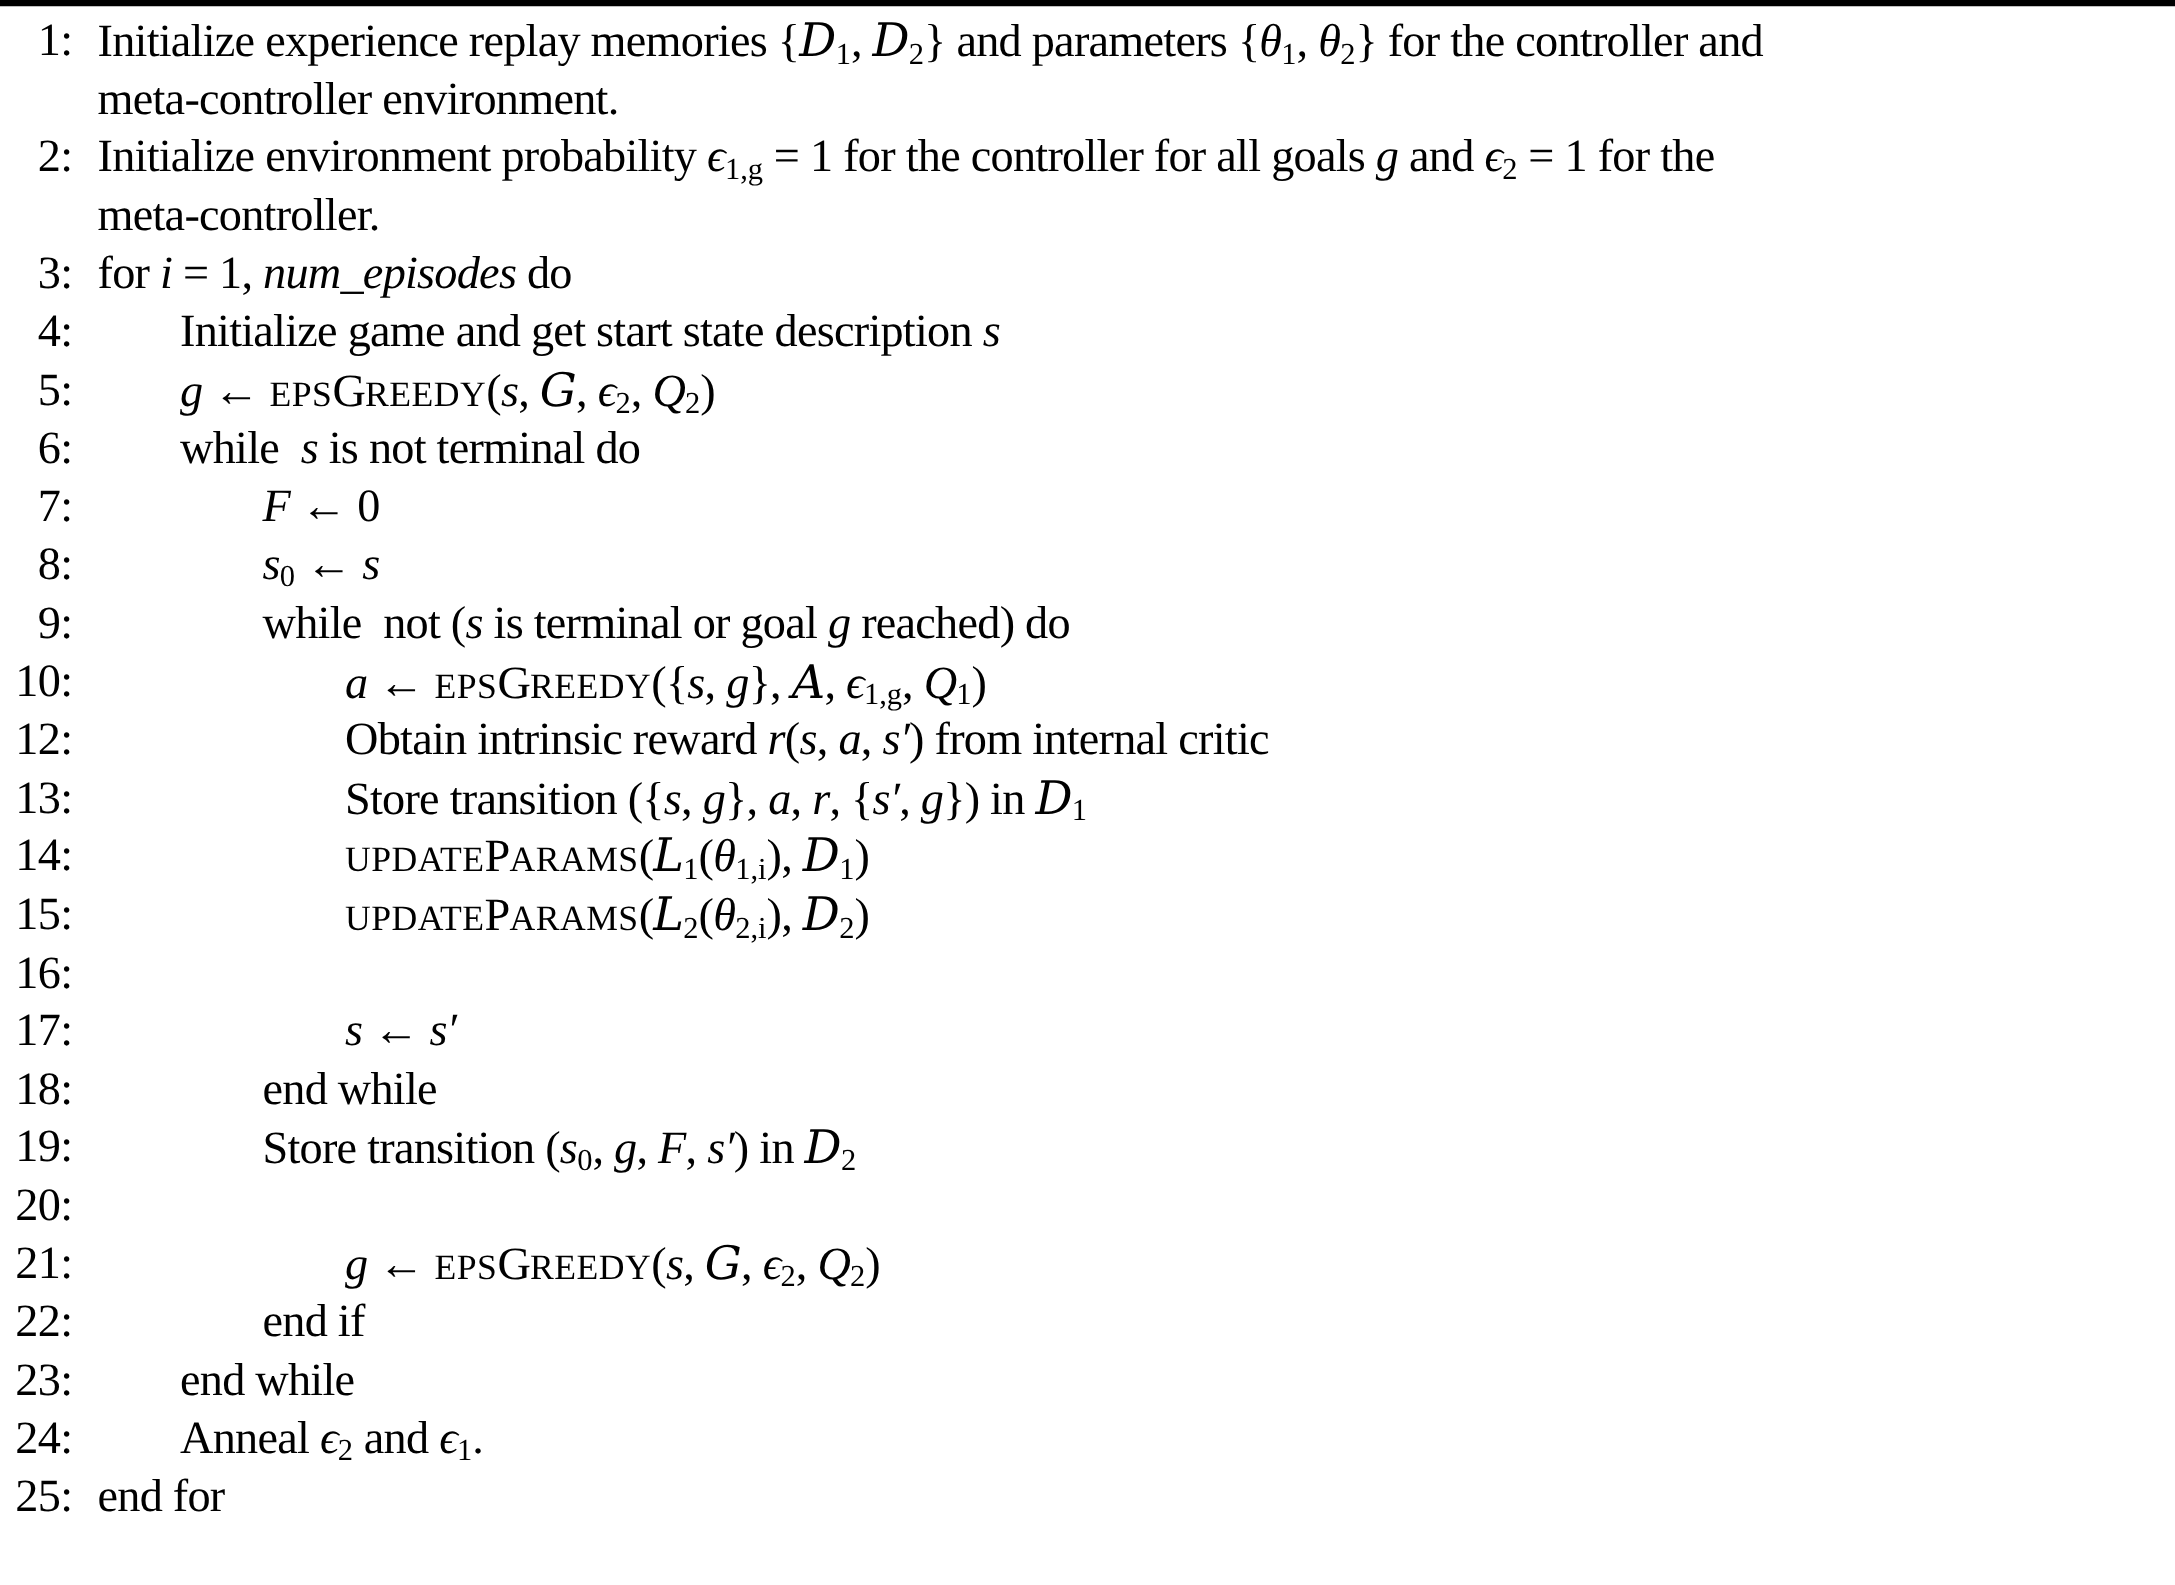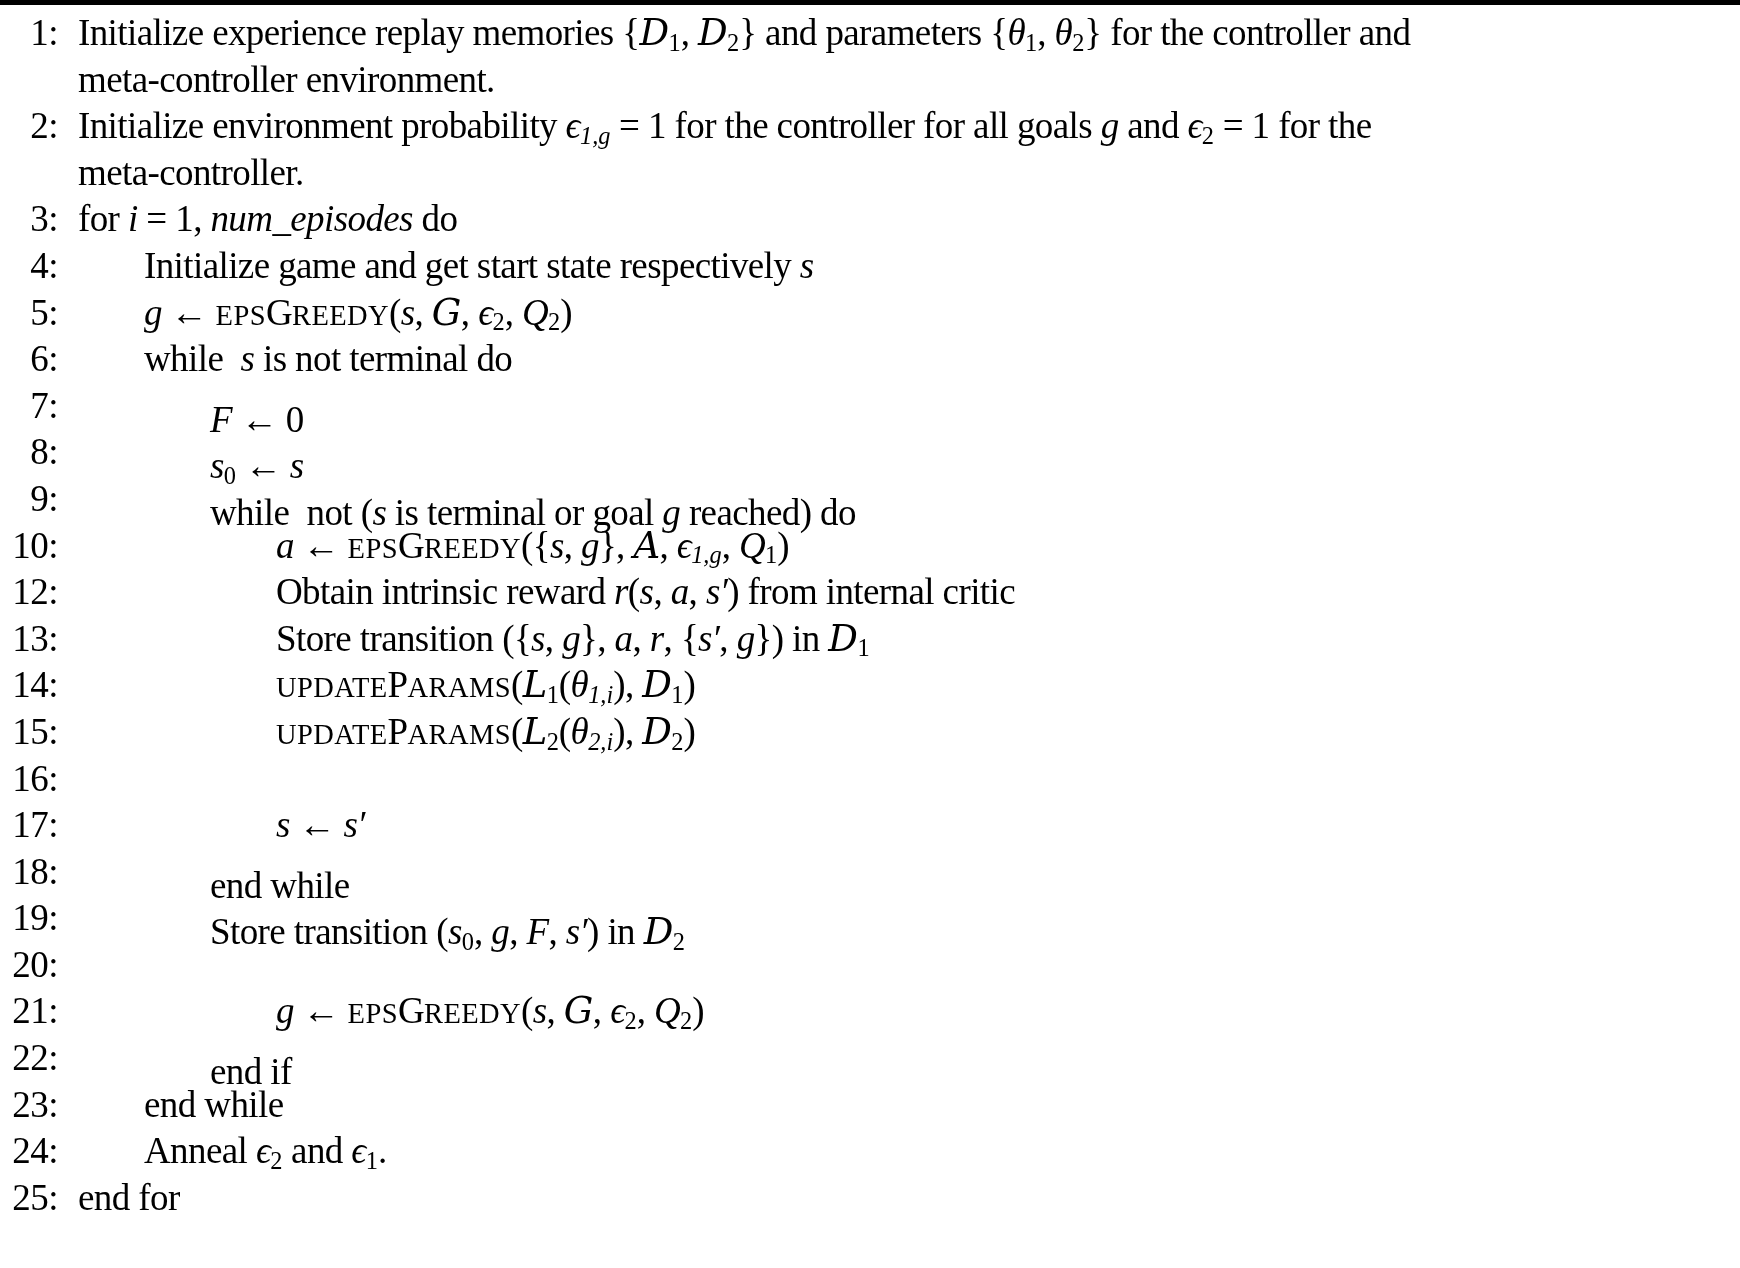--- a/index.html
+++ b/index.html
@@ -16,40 +16,40 @@
     font-size:37px;
     white-space:pre;
   }
   .num{
     flex:0 0 58px;width:58px;text-align:right;
     letter-spacing:-0.5px;
   }
   .content{letter-spacing:-0.6px;}
   .ind0{padding-left:20px;}
   .ind1{padding-left:86px;}
-  .ind2{padding-left:152px;margin-top:14px;}
+  .ind2{padding-left:152px;}
   .ind3{padding-left:218px;}
   .b{font-weight:normal;}
   .i{font-style:italic;}
   .cal{font-style:italic;font-family:"DejaVu Serif",serif;}
   .sc{font-size:77%;letter-spacing:0.4px;}
   .sub,.subi{font-size:66%;position:relative;top:0.23em;letter-spacing:0;}
-  .subi{font-style:italic;}
+  .subi{}
 </style>
 </head>
 <body>
 
 <div class="top-rule"></div>
 <div class="algo" id="algo">
     <div class="row"><span class="num">1:</span><span class="content ind0"><span>Initialize experience replay memories {</span><span class="cal">D</span><span class="sub">1</span><span>, </span><span class="cal">D</span><span class="sub">2</span><span>} and parameters {</span><span class="i">θ</span><span class="sub">1</span><span>, </span><span class="i">θ</span><span class="sub">2</span><span>} for the controller and</span></span></div>
     <div class="row"><span class="num"></span><span class="content ind0"><span>meta-controller environment.</span></span></div>
     <div class="row"><span class="num">2:</span><span class="content ind0"><span>Initialize environment probability </span><span class="i">ϵ</span><span class="subi">1,g</span><span> = 1 for the controller for all goals </span><span class="i">g</span><span> and </span><span class="i">ϵ</span><span class="sub">2</span><span> = 1 for the</span></span></div>
     <div class="row"><span class="num"></span><span class="content ind0"><span>meta-controller.</span></span></div>
     <div class="row"><span class="num">3:</span><span class="content ind0"><span class="b">for </span><span class="i">i</span><span> = 1, </span><span class="i">num_episodes</span><span class="b"> do</span></span></div>
-    <div class="row"><span class="num">4:</span><span class="content ind1"><span>Initialize game and get start state respectively </span><span class="i">s</span></span></div>
+    <div class="row"><span class="num">4:</span><span class="content ind1"><span>Initialize game and get start state description </span><span class="i">s</span></span></div>
     <div class="row"><span class="num">5:</span><span class="content ind1"><span class="i">g</span><span> ← </span><span class="sc">EPS</span><span>G</span><span class="sc">REEDY</span><span>(</span><span class="i">s</span><span>, </span><span class="cal">G</span><span>, </span><span class="i">ϵ</span><span class="sub">2</span><span>, </span><span class="i">Q</span><span class="sub">2</span><span>)</span></span></div>
     <div class="row"><span class="num">6:</span><span class="content ind1"><span class="b">while  </span><span class="i">s</span><span> is </span><span class="b">not</span><span> terminal </span><span class="b">do</span></span></div>
     <div class="row"><span class="num">7:</span><span class="content ind2"><span class="i">F</span><span> ← 0</span></span></div>
     <div class="row"><span class="num">8:</span><span class="content ind2"><span class="i">s</span><span class="sub">0</span><span> ← </span><span class="i">s</span></span></div>
     <div class="row"><span class="num">9:</span><span class="content ind2"><span class="b">while  not </span><span>(</span><span class="i">s</span><span> is terminal </span><span class="b">or</span><span> goal </span><span class="i">g</span><span> reached) </span><span class="b">do</span></span></div>
     <div class="row"><span class="num">10:</span><span class="content ind3"><span class="i">a</span><span> ← </span><span class="sc">EPS</span><span>G</span><span class="sc">REEDY</span><span>({</span><span class="i">s</span><span>, </span><span class="i">g</span><span>}, </span><span class="cal">A</span><span>, </span><span class="i">ϵ</span><span class="subi">1,g</span><span>, </span><span class="i">Q</span><span class="sub">1</span><span>)</span></span></div>
     <div class="row"><span class="num">12:</span><span class="content ind3"><span>Obtain intrinsic reward </span><span class="i">r</span><span>(</span><span class="i">s</span><span>, </span><span class="i">a</span><span>, </span><span class="i">s′</span><span>) from internal critic</span></span></div>
     <div class="row"><span class="num">13:</span><span class="content ind3"><span>Store transition ({</span><span class="i">s</span><span>, </span><span class="i">g</span><span>}, </span><span class="i">a</span><span>, </span><span class="i">r</span><span>, {</span><span class="i">s′</span><span>, </span><span class="i">g</span><span>}) in </span><span class="cal">D</span><span class="sub">1</span></span></div>
     <div class="row"><span class="num">14:</span><span class="content ind3"><span class="sc">UPDATE</span><span>P</span><span class="sc">ARAMS</span><span>(</span><span class="cal">L</span><span class="sub">1</span><span>(</span><span class="i">θ</span><span class="subi">1,i</span><span>), </span><span class="cal">D</span><span class="sub">1</span><span>)</span></span></div>
     <div class="row"><span class="num">15:</span><span class="content ind3"><span class="sc">UPDATE</span><span>P</span><span class="sc">ARAMS</span><span>(</span><span class="cal">L</span><span class="sub">2</span><span>(</span><span class="i">θ</span><span class="subi">2,i</span><span>), </span><span class="cal">D</span><span class="sub">2</span><span>)</span></span></div>

